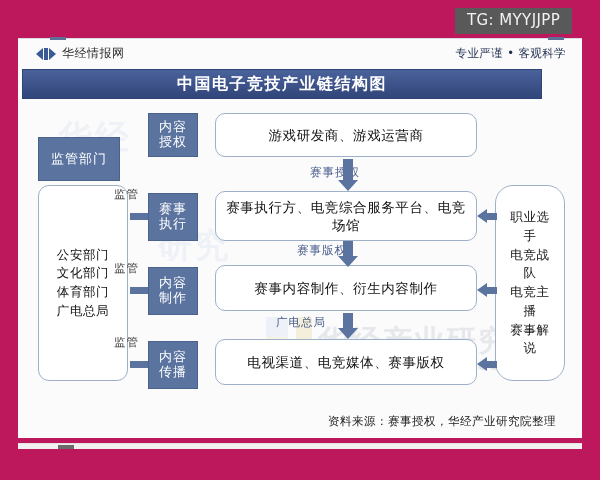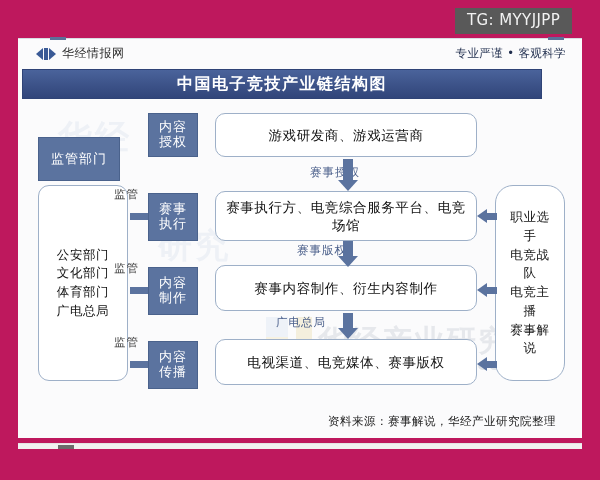--- a/index.html
+++ b/index.html
@@ -299,21 +299,21 @@
       </div>
       <div class="arrow-left" style="left:459px; top:182px; width:20px;">
         <div class="stem" style="width:12px;"></div>
         <div class="head"></div>
       </div>
       <div class="arrow-left" style="left:459px; top:256px; width:20px;">
         <div class="stem" style="width:12px;"></div>
         <div class="head"></div>
       </div>
 
-      <div class="source">资料来源：赛事解说，华经产业研究院整理</div>
+      <div class="source">资料来源：赛事授权，华经产业研究院整理</div>
     </div>
   </div>
 
   <div class="scrollstrip">
     <div class="thumb"></div>
   </div>
 
 
 </div>
 

